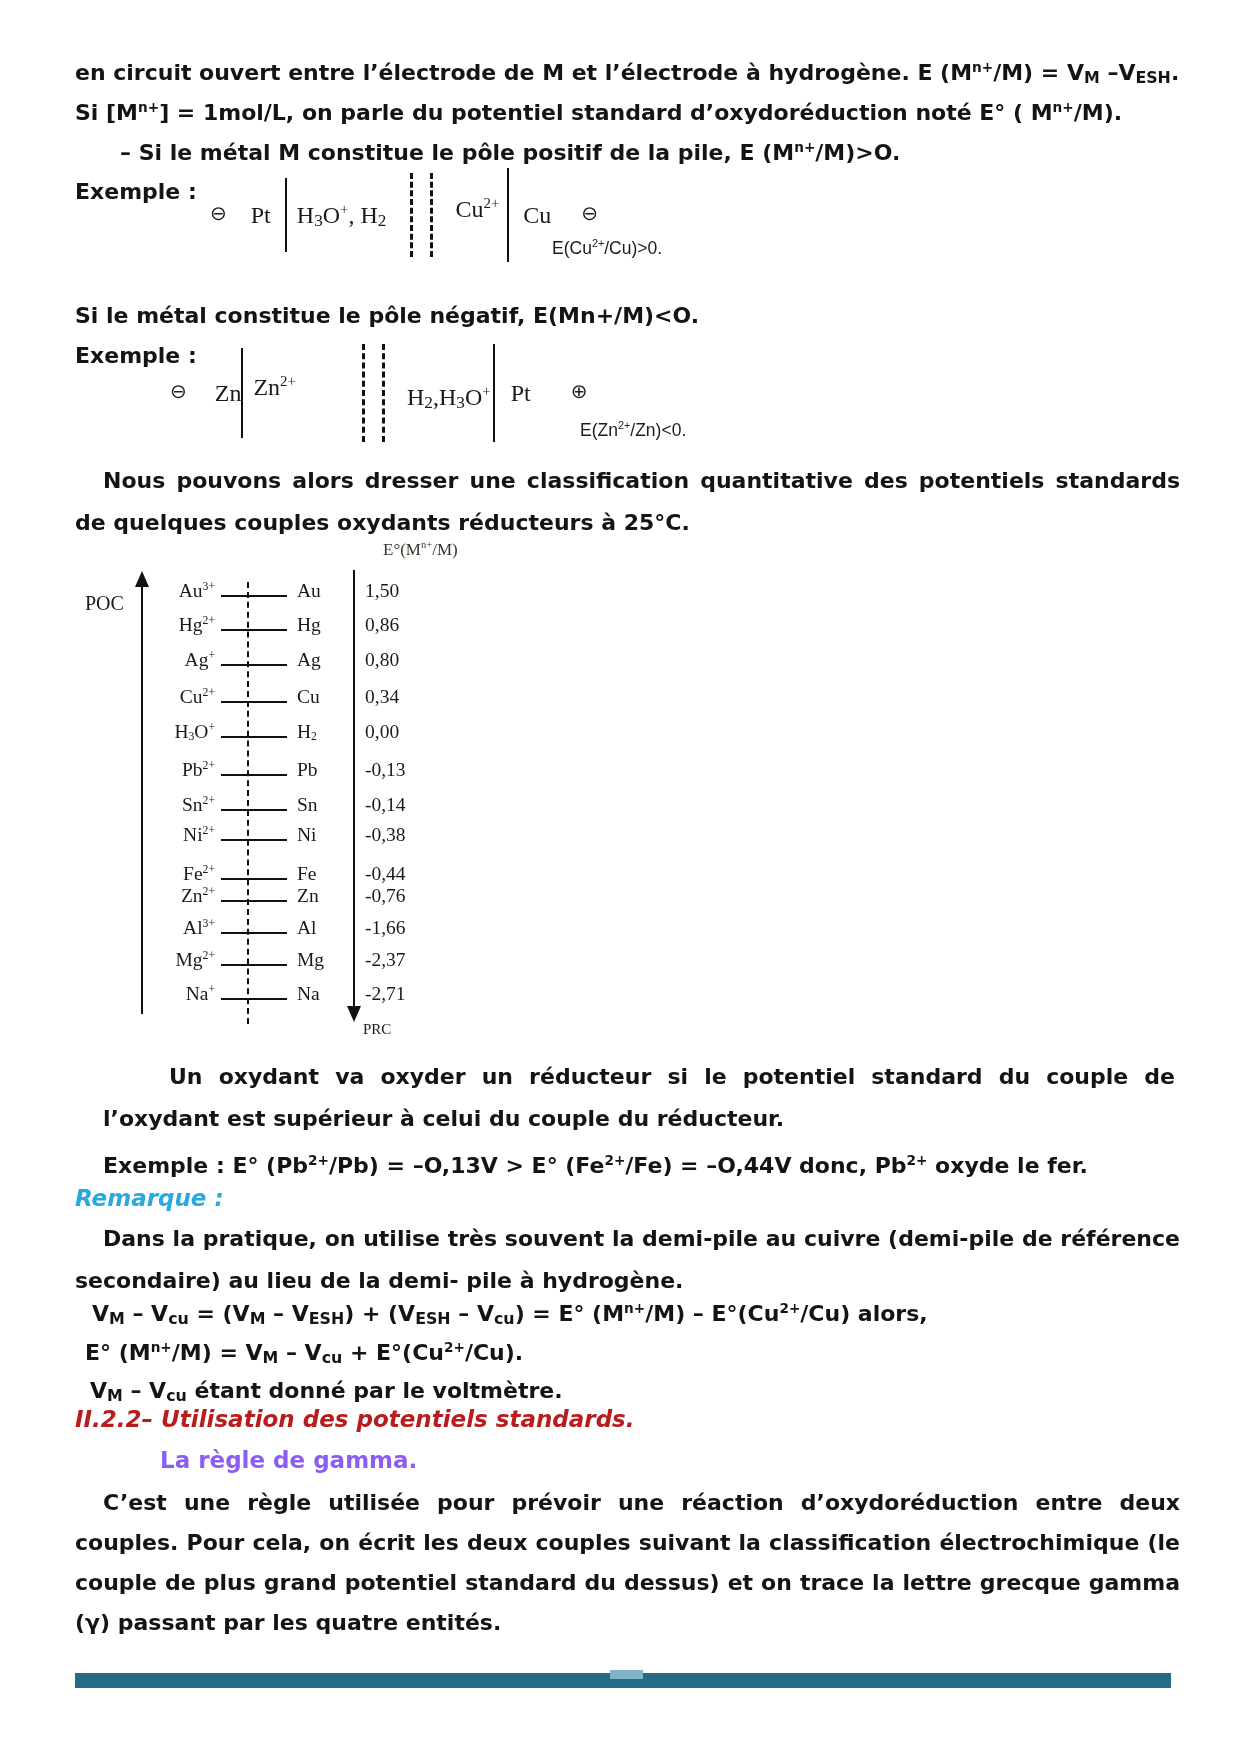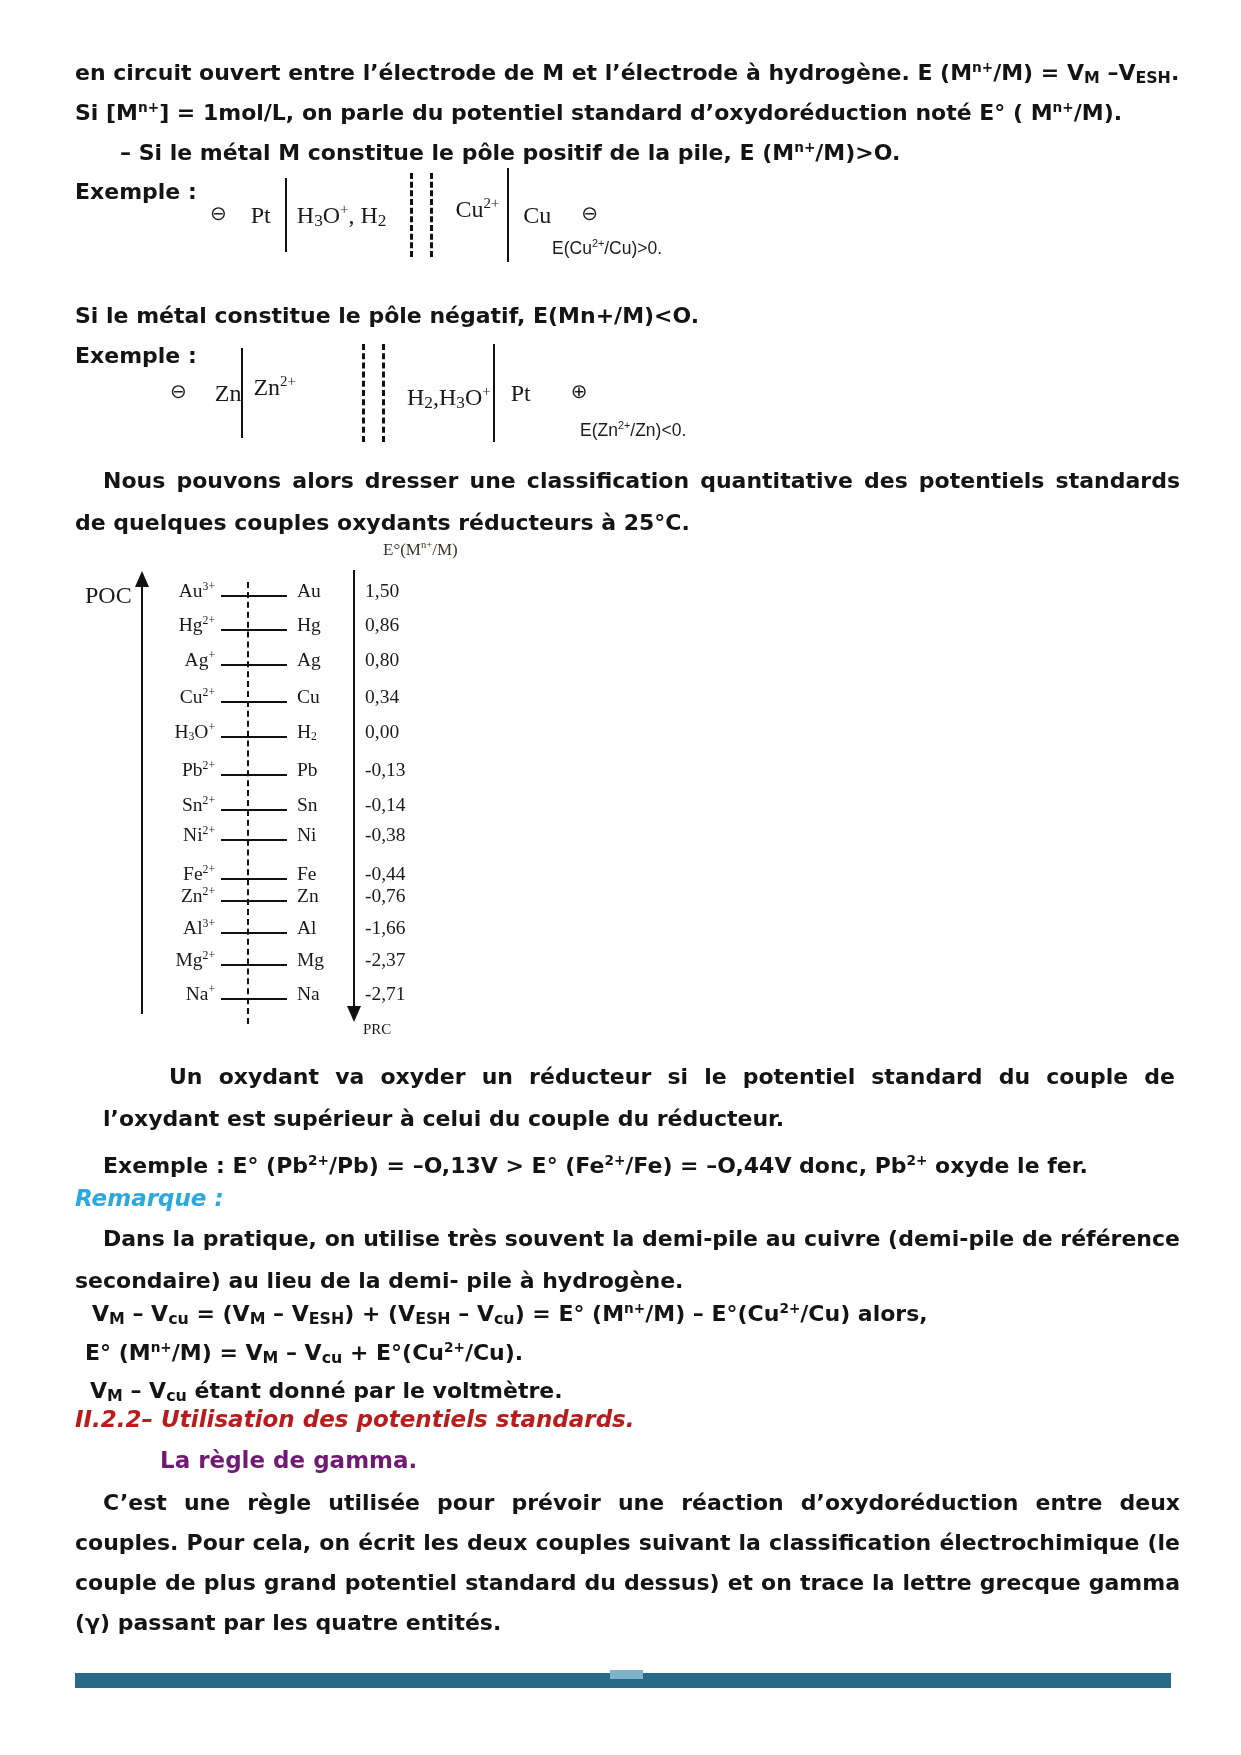--- a/index.html
+++ b/index.html
@@ -83,21 +83,21 @@
     <div class="vbar" style="height:98px;margin-right:16px;"></div>
     <span style="margin-right:40px;">Pt</span>
     <span class="sym">⊕</span>
   </div>
   <div class="abs note" style="top:420px;left:580px;">E(Zn<sup>2+</sup>/Zn)&lt;0.</div>
 
   <div class="abs body just" style="top:460px;left:75px;width:1105px;text-indent:28px;line-height:42px;">Nous pouvons alors dresser une classification quantitative des potentiels standards de quelques couples oxydants réducteurs à 25°C.</div>
 
   <div id="diagram" class="abs" style="top:540px;left:75px;width:430px;height:510px;">
     <div class="abs title" style="top:0;left:308px;">E°(M<sup>n+</sup>/M)</div>
-    <div class="abs" style="top:42px;left:10px;font-size:24px;">POC</div>
+    <div class="abs" style="top:52px;left:10px;font-size:20px;">POC</div>
 
     <div class="axis-line" style="left:66px;top:46px;height:428px;"></div>
     <div class="arrow-up" style="left:60px;top:31px;"></div>
 
     <div class="center-dash" style="left:172px;top:42px;height:442px;"></div>
 
     <div class="axis-line" style="left:278px;top:30px;height:438px;"></div>
     <div class="arrow-down" style="left:272px;top:466px;"></div>
     <div class="abs" style="top:481px;left:288px;font-size:15px;">PRC</div>
 
@@ -187,21 +187,21 @@
 
   <div class="abs body" style="top:1146px;left:103px;">Exemple : E° (Pb<sup>2+</sup>/Pb) = –O,13V &gt; E° (Fe<sup>2+</sup>/Fe) = –O,44V donc, Pb<sup>2+</sup> oxyde le fer.</div>
 
   <div class="abs remark-label" style="top:1185px;left:75px;color:#2aa9e0;">Remarque :</div>
   <div class="abs body just" style="top:1218px;left:75px;width:1105px;text-indent:28px;line-height:42px;">Dans la pratique, on utilise très souvent la demi-pile au cuivre (demi-pile de référence secondaire) au lieu de la demi- pile à hydrogène.</div>
   <div class="abs body" style="top:1294px;left:92px;">V<sub>M</sub> – V<sub>cu</sub> = (V<sub>M</sub> – V<sub>ESH</sub>) + (V<sub>ESH</sub> – V<sub>cu</sub>) = E° (M<sup>n+</sup>/M) – E°(Cu<sup>2+</sup>/Cu) alors,</div>
   <div class="abs body" style="top:1333px;left:85px;">E° (M<sup>n+</sup>/M) = V<sub>M</sub> – V<sub>cu</sub> + E°(Cu<sup>2+</sup>/Cu).</div>
   <div class="abs body" style="top:1371px;left:90px;">V<sub>M</sub>  – V<sub>cu</sub>  étant donné par le voltmètre.</div>
 
   <div class="abs red-heading" style="top:1406px;left:75px;color:#b91c1c;">II.2.2– Utilisation des potentiels standards.</div>
-  <div class="abs blue-subheading" style="top:1447px;left:160px;color:#701a75;">La règle de gamma.</div>
+  <div class="abs blue-subheading" style="top:1447px;left:160px;color:#8b5cf6;">La règle de gamma.</div>
   <div class="abs body just" style="top:1483px;left:75px;width:1105px;text-indent:28px;line-height:40px;">C’est une règle utilisée pour prévoir une réaction d’oxydoréduction entre deux couples. Pour cela, on écrit les deux couples suivant la classification électrochimique (le couple de plus grand potentiel standard du dessus) et on trace la lettre grecque gamma (γ) passant par les quatre entités.</div>
 
   <div id="footer-bar" class="abs" style="top:1673px;left:75px;width:1096px;background:#266a87;"></div>
   <div class="abs" style="top:1670px;left:610px;width:33px;height:9px;background:#7fb3c9;"></div>
   <div id="footer-row" class="abs" style="top:1768px;left:75px;width:1096px;margin-left:40px;">
     <span>COURS DE CHIMIE 1ERE SCIENTIFIQUES</span>
     <span>4</span>
   </div>
 
 </div>

